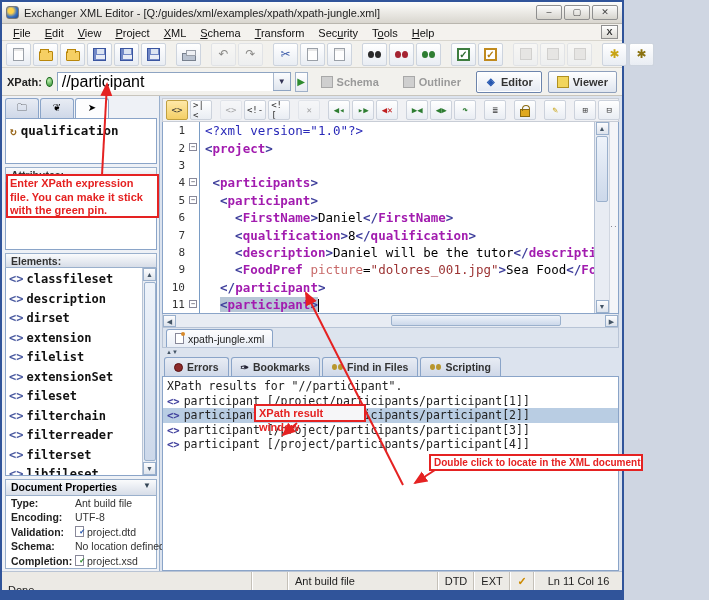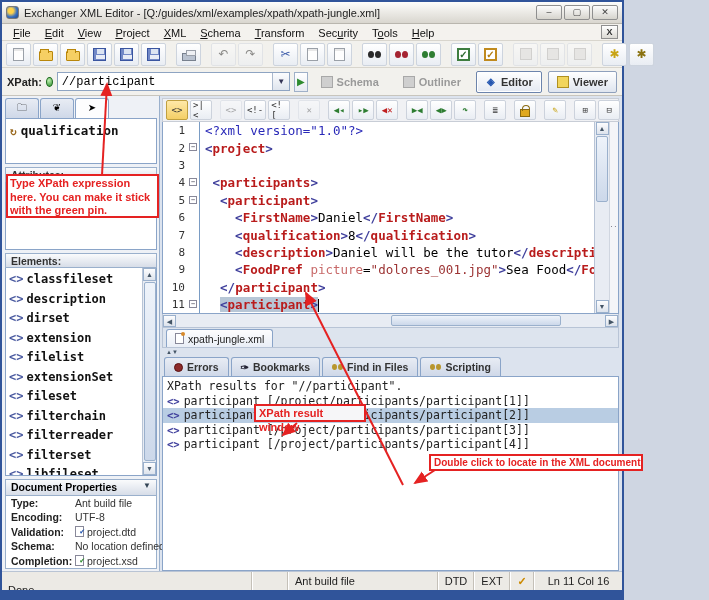--- a/index.html
+++ b/index.html
@@ -40,21 +40,21 @@
   .cbx.orange{border-color:#c08a1e;color:#b07d10;}
   .lk{width:10px;height:8px;background:#e0a91f;border:1px solid #8a6a10;position:relative;margin-top:5px;}
   .lk::before{content:"";position:absolute;left:1px;top:-5px;width:6px;height:5px;border:1.5px solid #8a6a10;border-bottom:none;border-radius:4px 4px 0 0;}
   .disbox{width:12px;height:12px;background:#d8d8d8;border:1px solid #aaa;}
 
   
   .xpathbar{height:28px;background:#f2f1ed;display:flex;align-items:center;padding:0 5px;border-bottom:1px solid #c8c5bd;gap:4px;flex:0 0 auto;}
   .xpath-label{font-size:11px;font-weight:bold;color:#222;}
   .pin{width:10px;height:10px;border-radius:50%;background:radial-gradient(circle at 35% 30%,#bff0b0,#2f8f2f);border:1px solid #1d6a1d;}
   .xpath-input-wrap{display:flex;align-items:center;border:1px solid #8ea4c2;background:#fff;height:19px;width:372px;}
-  .xpath-input{flex:1;border:none;outline:none;font-family:Liberation Mono, monospace;font-size:12px;padding:0 4px;color:#000;background:#fff;}
+  .xpath-input{flex:1;border:none;outline:none;font-family:Liberation Sans, sans-serif;font-size:16px;padding:0 4px;color:#000;background:#fff;}
   .dd-btn{width:17px;height:17px;background:linear-gradient(#fbfcfe,#dfe5ee);border-left:1px solid #aab8cc;font-size:8px;text-align:center;line-height:17px;color:#335;}
   .play-btn{width:20px;height:20px;border:1px solid #9fb0c8;background:linear-gradient(#fff,#e7ebf2);text-align:center;line-height:18px;font-size:10px;color:#2e8b2e;}
   .viewbtns{margin-left:auto;display:flex;gap:6px;align-items:center;}
   .viewbtn{height:22px;display:flex;align-items:center;gap:4px;padding:0 8px;font-size:11px;font-weight:bold;color:#333;border:1px solid transparent;border-radius:2px;}
   .viewbtn.disabled{color:#9a9a9a;}
   .viewbtn.active{border:1px solid #6c84ac;background:linear-gradient(#ffffff,#e4e9f2);box-shadow:inset 0 0 0 1px #fff;}
   .viewbtn.raised{border:1px solid #8fa0bc;background:linear-gradient(#ffffff,#dfe5ef);}
   .vicon{width:12px;height:12px;font-size:10px;line-height:12px;text-align:center;}
   .vicon.gray{background:#cfcfcf;border:1px solid #a8a8a8;}
   .vicon.blue{color:#2456b0;font-weight:bold;}
@@ -97,21 +97,21 @@
   .ebtn.dis{opacity:.4;}
   .ebtn .g-green{color:#2e7d32;font-weight:bold;} .ebtn .g-red{color:#c02020;font-weight:bold;}
 
   .editor-wrap{flex:1;display:flex;min-height:0;border:1px solid #8aa4c8;border-top:none;background:#fff;}
   .code-scroll{flex:1;overflow:hidden;position:relative;}
   .code-line{display:flex;height:17.4px;font-family:"DejaVu Sans Mono",monospace;font-size:12.5px;white-space:pre;align-items:center;}
   .ln{width:24px;text-align:right;color:#333;font-size:11px;flex:0 0 auto;padding-right:2px;}
   .foldcol{width:13px;flex:0 0 auto;border-right:1px solid #7a9cc4;height:100%;position:relative;}
   .foldbox{position:absolute;left:2px;top:4px;width:8px;height:8px;border:1px solid #889;background:#fff;font-size:7px;line-height:6px;text-align:center;color:#334;}
   .codetext{padding-left:5px;}
-  .seg-pi{color:#2929b8;} .seg-br{color:#3f3f9c;font-weight:bold;} .seg-tag{color:#b91c1c;font-weight:bold;}
+  .seg-pi{color:#2929b8;} .seg-br{color:#3f3f9c;font-weight:bold;} .seg-tag{color:#a21caf;font-weight:bold;}
   .seg-att{color:#c86a6a;} .seg-val{color:#9c3333;} .seg-tx{color:#000;}
   .selspan{background:#b7c6d6;}
   .caret{display:inline-block;width:1px;height:13px;background:#000;vertical-align:middle;}
   .vscroll{width:15px;flex:0 0 auto;background:#e8ecf3;border-left:1px solid #b8c4d6;display:flex;flex-direction:column;align-items:center;}
   .stripe{width:9px;flex:0 0 auto;background:#f4f5f8;border-left:1px solid #d0d6e0;font-size:8px;color:#667;text-align:center;padding-top:100px;letter-spacing:1px;}
   .hscroll{height:14px;flex:0 0 auto;background:#e8ecf3;border:1px solid #b8c4d6;border-top:none;display:flex;align-items:center;}
   .hthumb{height:11px;width:170px;margin-left:215px;background:linear-gradient(#eef3fa,#ccd8ea);border:1px solid #9ab0cc;border-radius:2px;}
   .doc-tabbar{height:20px;flex:0 0 auto;background:#dde4ee;border:1px solid #b8c4d6;border-top:none;display:flex;align-items:flex-end;padding-left:3px;}
   .doctab{height:18px;background:linear-gradient(#fdfdfe,#e9eef6);border:1px solid #8aa4c8;border-bottom:none;border-radius:3px 3px 0 0;display:flex;align-items:center;gap:4px;padding:0 8px;font-size:10.5px;color:#222;}
   .doctab .dpg{width:9px;height:11px;background:#fff;border:1px solid #889;position:relative;}
@@ -491,21 +491,21 @@
     <div class="st-left">Done</div>
     <div class="st-cell" style="width:36px"></div>
     <div class="st-cell" style="width:150px;justify-content:flex-start">Ant build file</div>
     <div class="st-cell" style="width:36px">DTD</div>
     <div class="st-cell" style="width:36px">EXT</div>
     <div class="st-cell st-check" style="width:24px">✓</div>
     <div class="st-cell" style="width:88px;border-right:none">Ln 11 Col 16</div>
   </div>
   <div class="bottomstrip"></div>
 
-  <div class="anno anno1">Type XPath expression here. You can make it stick with the green pin.</div>
+  <div class="anno anno1">Enter XPath expression file. You can make it stick with the green pin.</div>
   <div class="anno anno2">XPath result window</div>
   <div class="anno anno3">Double click to locate in the XML  document</div>
   <svg id="arrows">
     <defs>
       <marker id="ah" markerWidth="8" markerHeight="8" refX="6" refY="3" orient="auto">
         <path d="M0,0 L7,3 L0,6 Z" fill="#e52222"></path>
       </marker>
     </defs>
     <line x1="100" y1="173" x2="105" y2="82" stroke="#e52222" stroke-width="2" marker-end="url(#ah)"></line>
     <line x1="295" y1="421" x2="281" y2="433" stroke="#e52222" stroke-width="2" marker-end="url(#ah)"></line>

